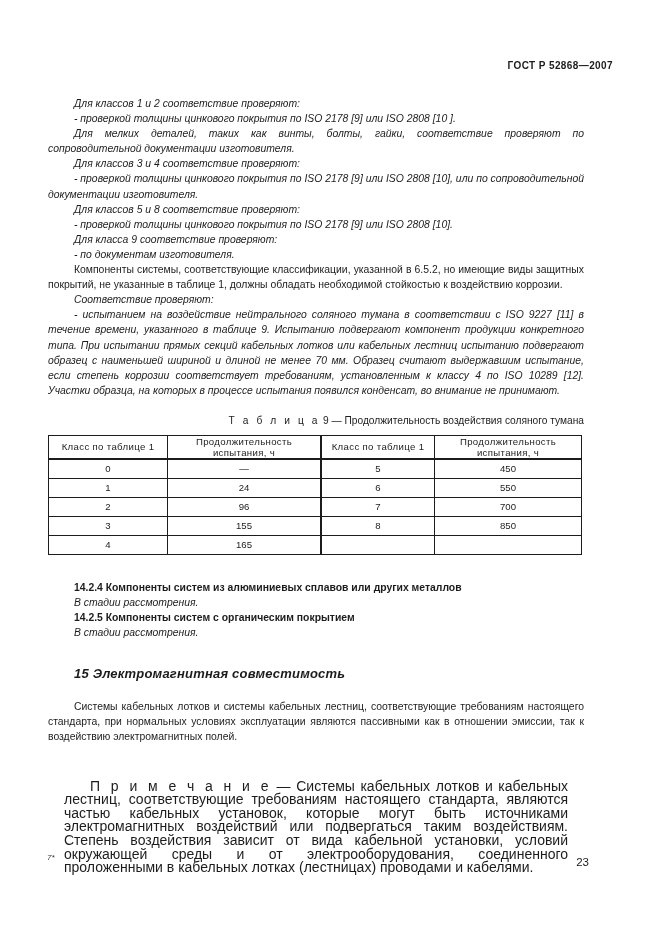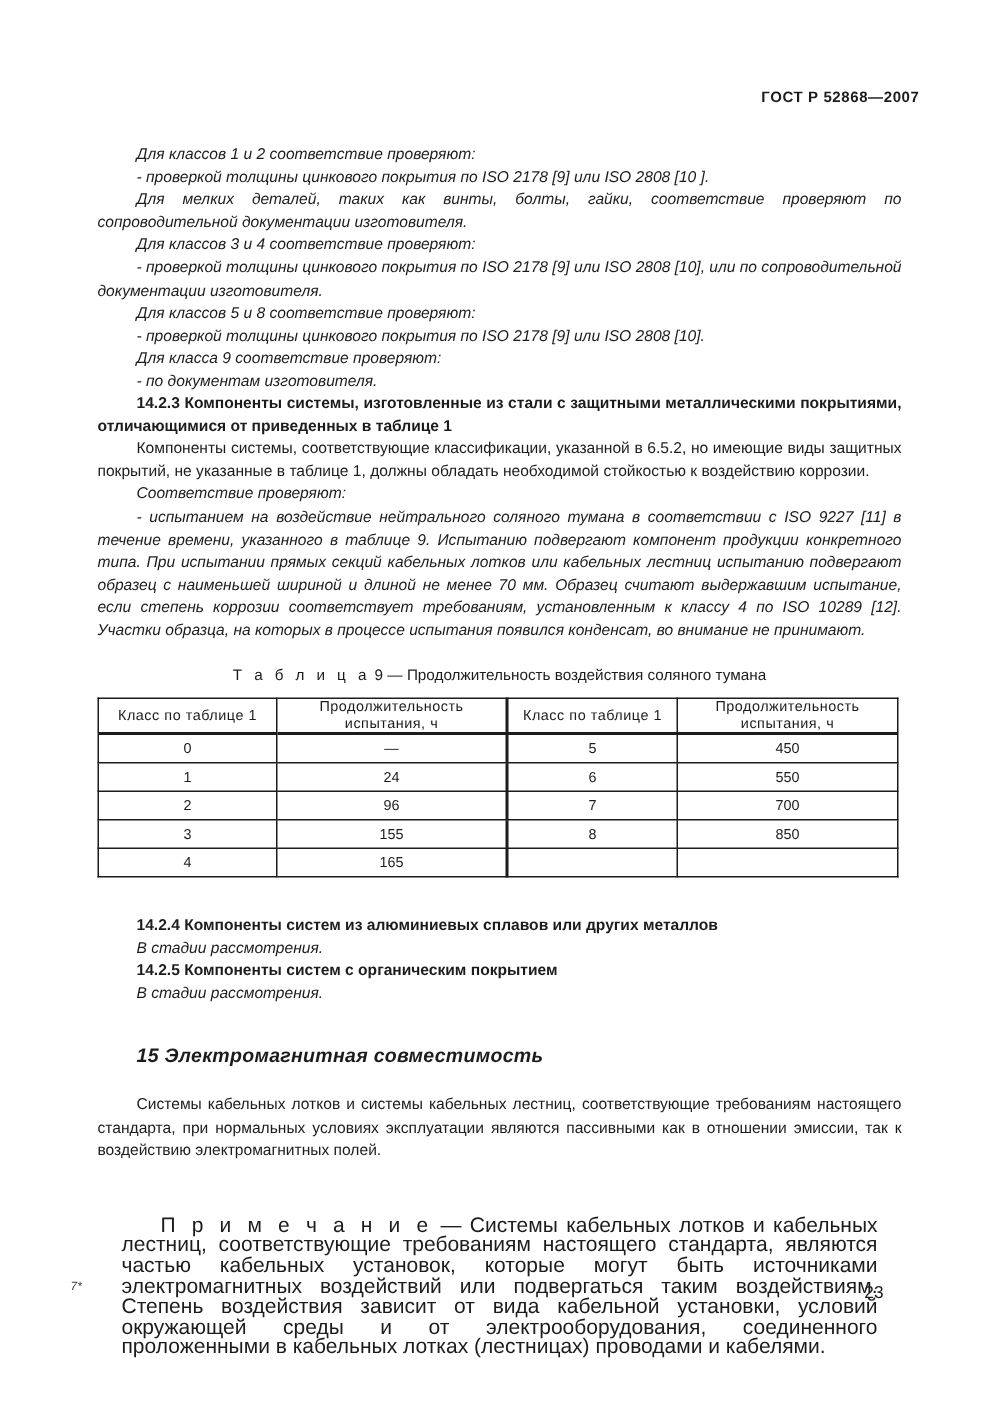--- a/index.html
+++ b/index.html
@@ -30,21 +30,21 @@
     right: 49px;
     font-size: 10px;
     font-weight: bold;
     letter-spacing: 0.4px;
     white-space: nowrap;
   }
 
   
   .content {
     position: absolute;
-    left: 65px;
+    left: 48px;
     top: 96px;
     width: 536px;
   }
 
   p {
     margin: 0;
     font-size: 10.4px;
     line-height: 15.1px;
     text-align: justify;
     text-justify: inter-word;
@@ -70,21 +70,21 @@
 
   .gap-sm { height: 3px; }
   .gap-md { height: 9px; }
   .gap-lg { height: 16px; }
 
   
   .table-caption {
     font-size: 10.2px;
     line-height: 14px;
     margin: 0;
-    text-align: center;
+    text-align: right;
   }
   .sp-word {
     letter-spacing: 2.6px;
   }
 
   
   .tbl-wrap {
     margin-top: 7px;
     display: flex;
     width: 440px;
@@ -166,21 +166,20 @@
     <p class="ital indent">Для классов 1 и 2 соответствие проверяют:</p>
     <p class="ital indent">- проверкой толщины цинкового покрытия по ISO 2178 [9] или ISO  2808 [10 ].</p>
     <p class="ital indent">Для мелких деталей, таких как винты, болты, гайки, соответствие проверяют по сопроводительной документации изготовителя.</p>
     <p class="ital indent">Для классов 3 и 4 соответствие проверяют:</p>
     <p class="ital indent">- проверкой толщины цинкового покрытия по ISO 2178 [9] или ISO  2808 [10],  или  по сопроводительной документации изготовителя.</p>
     <p class="ital indent">Для классов 5 и 8 соответствие проверяют:</p>
     <p class="ital indent">- проверкой  толщины цинкового покрытия по ISO 2178 [9] или ISO  2808 [10].</p>
     <p class="ital indent">Для класса 9 соответствие проверяют:</p>
     <p class="ital indent">- по документам изготовителя.</p>
 
-    <p class="bold-head">14.2.3 Компоненты системы, изготовленные из стали с защитными металлическими покрытиями, отличающимися от приведенных в таблице 1</p>
     <p class="plain indent">Компоненты системы, соответствующие классификации, указанной в 6.5.2, но имеющие виды защитных покрытий, не указанные в таблице 1,  должны обладать необходимой стойкостью к воздействию коррозии.</p>
 
     <p class="ital indent">Соответствие проверяют:</p>
     <p class="ital indent">- испытанием  на воздействие нейтрального соляного тумана в соответствии с ISO 9227  [11] в течение времени, указанного в  таблице 9. Испытанию подвергают компонент продукции конкретного типа. При испытании прямых секций кабельных лотков или кабельных лестниц испытанию подвергают образец с наименьшей шириной и длиной не менее 70 мм. Образец считают выдержавшим испытание, если степень коррозии  соответствует требованиям, установленным  к классу  4  по ISO 10289 [12]. Участки образца, на которых в процессе испытания появился конденсат, во внимание не принимают.</p>
 
     <div class="gap-lg"></div>
 
     <p class="table-caption"><span class="sp-word">Т а б л и ц а</span><span> 9</span><span> — </span><span>Продолжительность воздействия соляного тумана</span></p>
 
     <div class="tbl-wrap">

